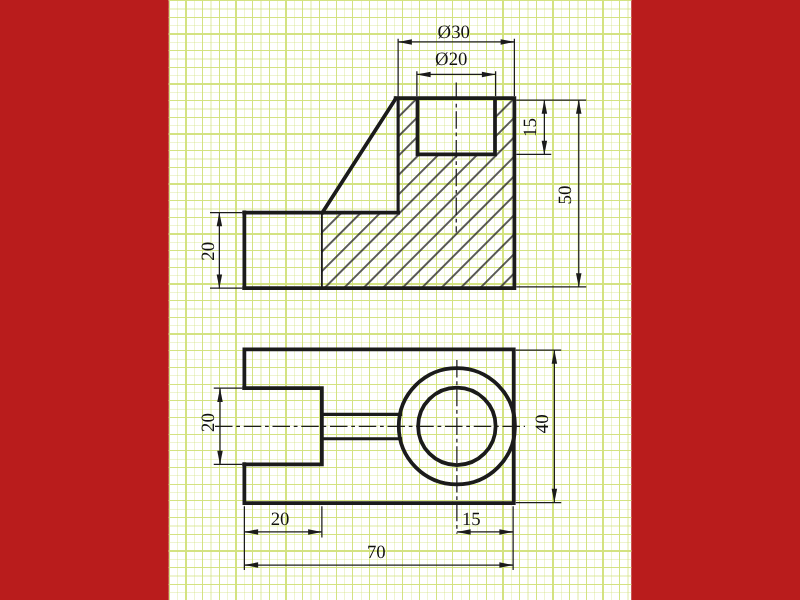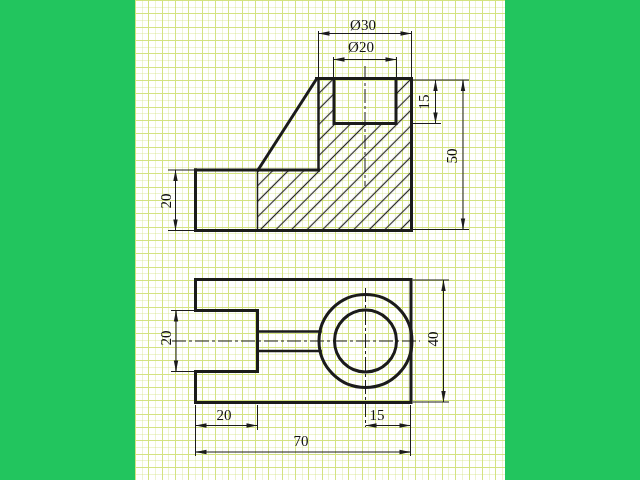--- a/index.html
+++ b/index.html
@@ -1,16 +1,16 @@
 <!DOCTYPE html>
 <html><head>
 <meta charset="utf-8">
 <style>
   html,body{margin:0;padding:0;background:#ffffff;}
-  .stage{position:relative;width:640px;height:480px;background:#22c55e;overflow:hidden;
+  .stage{position:relative;width:640px;height:480px;background:#b91c1c;overflow:hidden;
          font-family:"Liberation Serif", serif;}
   .grid{position:absolute;left:135px;top:0;width:370px;height:480px;background-color:#ffffff;
     background-image:
       repeating-linear-gradient(to right, rgba(208,224,120,0.35) 0 1px, transparent 1px 6.67px),
       repeating-linear-gradient(to bottom, rgba(208,224,120,0.35) 0 1px, transparent 1px 6.67px),
       repeating-linear-gradient(to right, #d6e487 0 1px, transparent 1px 13.34px),
       repeating-linear-gradient(to bottom, #d6e487 0 1px, transparent 1px 13.34px);
   }
   svg{position:absolute;left:0;top:0;}
   .ol{stroke:#1b1b1b;stroke-width:3;fill:none;stroke-linecap:square;}

